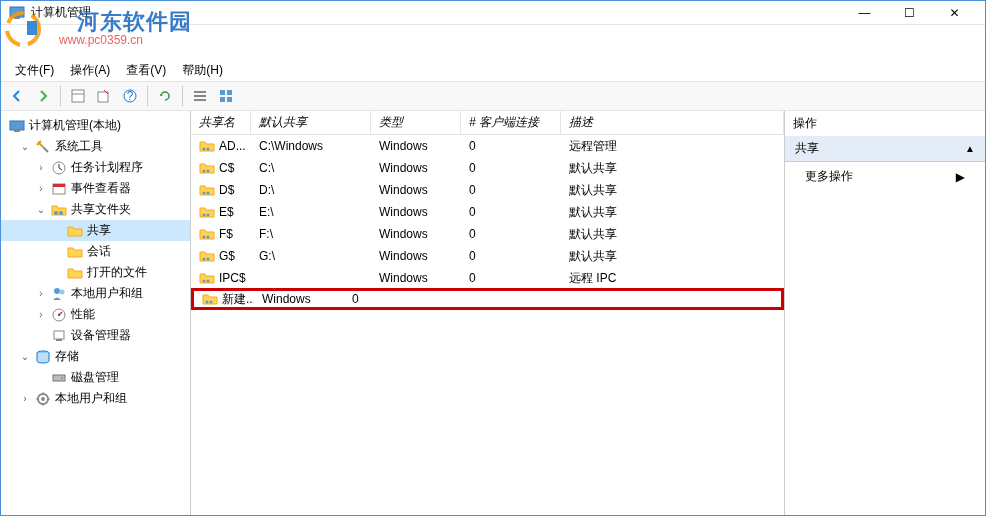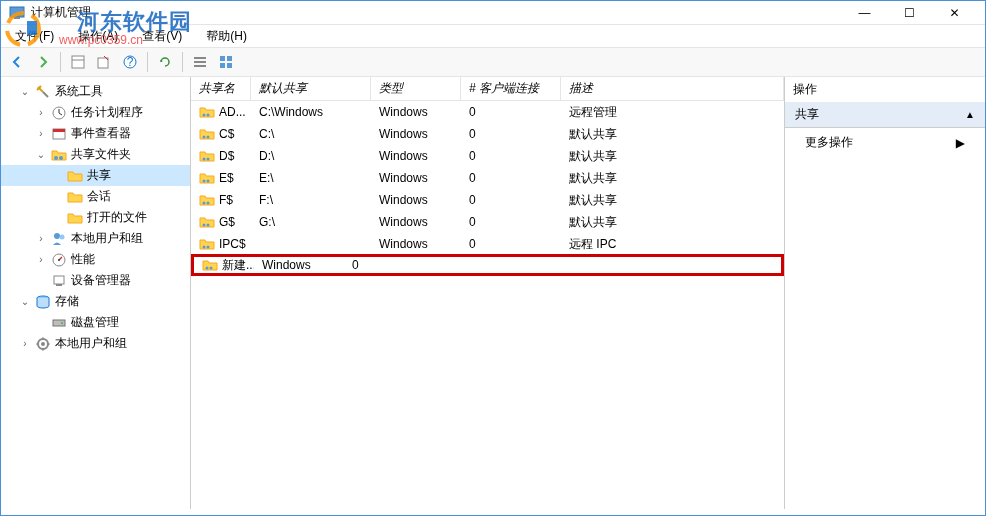--- a/index.html
+++ b/index.html
@@ -4,21 +4,21 @@
 <style>
 * { box-sizing: border-box; margin: 0; padding: 0; font-family: "Microsoft YaHei", "Segoe UI", sans-serif; font-size: 12px; }
 body { background: #fff; width: 986px; height: 516px; overflow: hidden; border: 1px solid #4a90d9; position: relative; }
 
 .titlebar { height: 24px; background: #fff; display: flex; align-items: center; padding: 0 8px; border-bottom: 1px solid #e5e5e5; }
 .titlebar .app-icon { width: 16px; height: 16px; margin-right: 6px; }
 .titlebar .title { flex: 1; }
 .titlebar .win-controls { display: flex; }
 .titlebar .win-btn { width: 45px; height: 28px; display: flex; align-items: center; justify-content: center; cursor: pointer; }
 
-.menubar { height: 22px; display: flex; align-items: center; padding: 0 6px; gap: 8px; }
+.menubar { height: 22px; display: flex; align-items: center; padding: 0 6px; gap: 0; margin-top: 34px; }
 .menubar .menu-item { padding: 2px 8px; cursor: pointer; }
 
 .toolbar { height: 30px; display: flex; align-items: center; padding: 0 4px; gap: 2px; border-top: 1px solid #e5e5e5; border-bottom: 1px solid #e5e5e5; background: #f8f8f8; }
 .toolbar .tb-btn { width: 24px; height: 24px; display: flex; align-items: center; justify-content: center; cursor: pointer; border: 1px solid transparent; }
 .toolbar .sep { width: 1px; height: 20px; background: #ccc; margin: 0 3px; }
 
 .main-area { display: flex; height: calc(516px - 30px - 22px - 30px - 2px); }
 
 .tree-panel { width: 190px; border-right: 1px solid #ccc; overflow: auto; padding: 4px 0; background: #fff; }
 .tree-item { display: flex; align-items: center; padding: 2px 4px; cursor: pointer; white-space: nowrap; }
@@ -145,20 +145,29 @@
         <rect x="9" y="2" width="5" height="5" fill="#5b9bd5"></rect>
         <rect x="2" y="9" width="5" height="5" fill="#5b9bd5"></rect>
         <rect x="9" y="9" width="5" height="5" fill="#5b9bd5"></rect>
       </svg>
     </div>
 </div>
 
 <div class="main-area">
 
   <div class="tree-panel">
+    <div class="tree-item indent-0">
+      <span class="tree-icon">
+          <svg width="16" height="16">
+            <rect x="1" y="3" width="14" height="9" fill="#5b9bd5" stroke="#2e75b6"></rect>
+            <rect x="5" y="12" width="6" height="2" fill="#888"></rect>
+          </svg>
+        </span>
+      <span>计算机管理(本地)</span>
+    </div>
     <div class="tree-item indent-1">
       <span class="expander">⌄</span>
       <span class="tree-icon">
           <svg width="16" height="16">
             <path d="M3 3 L8 8 M6 2 L2 6" stroke="#d4a017" stroke-width="2"></path>
             <path d="M8 8 L13 13" stroke="#888" stroke-width="2"></path>
           </svg>
         </span>
       <span>系统工具</span>
     </div>

